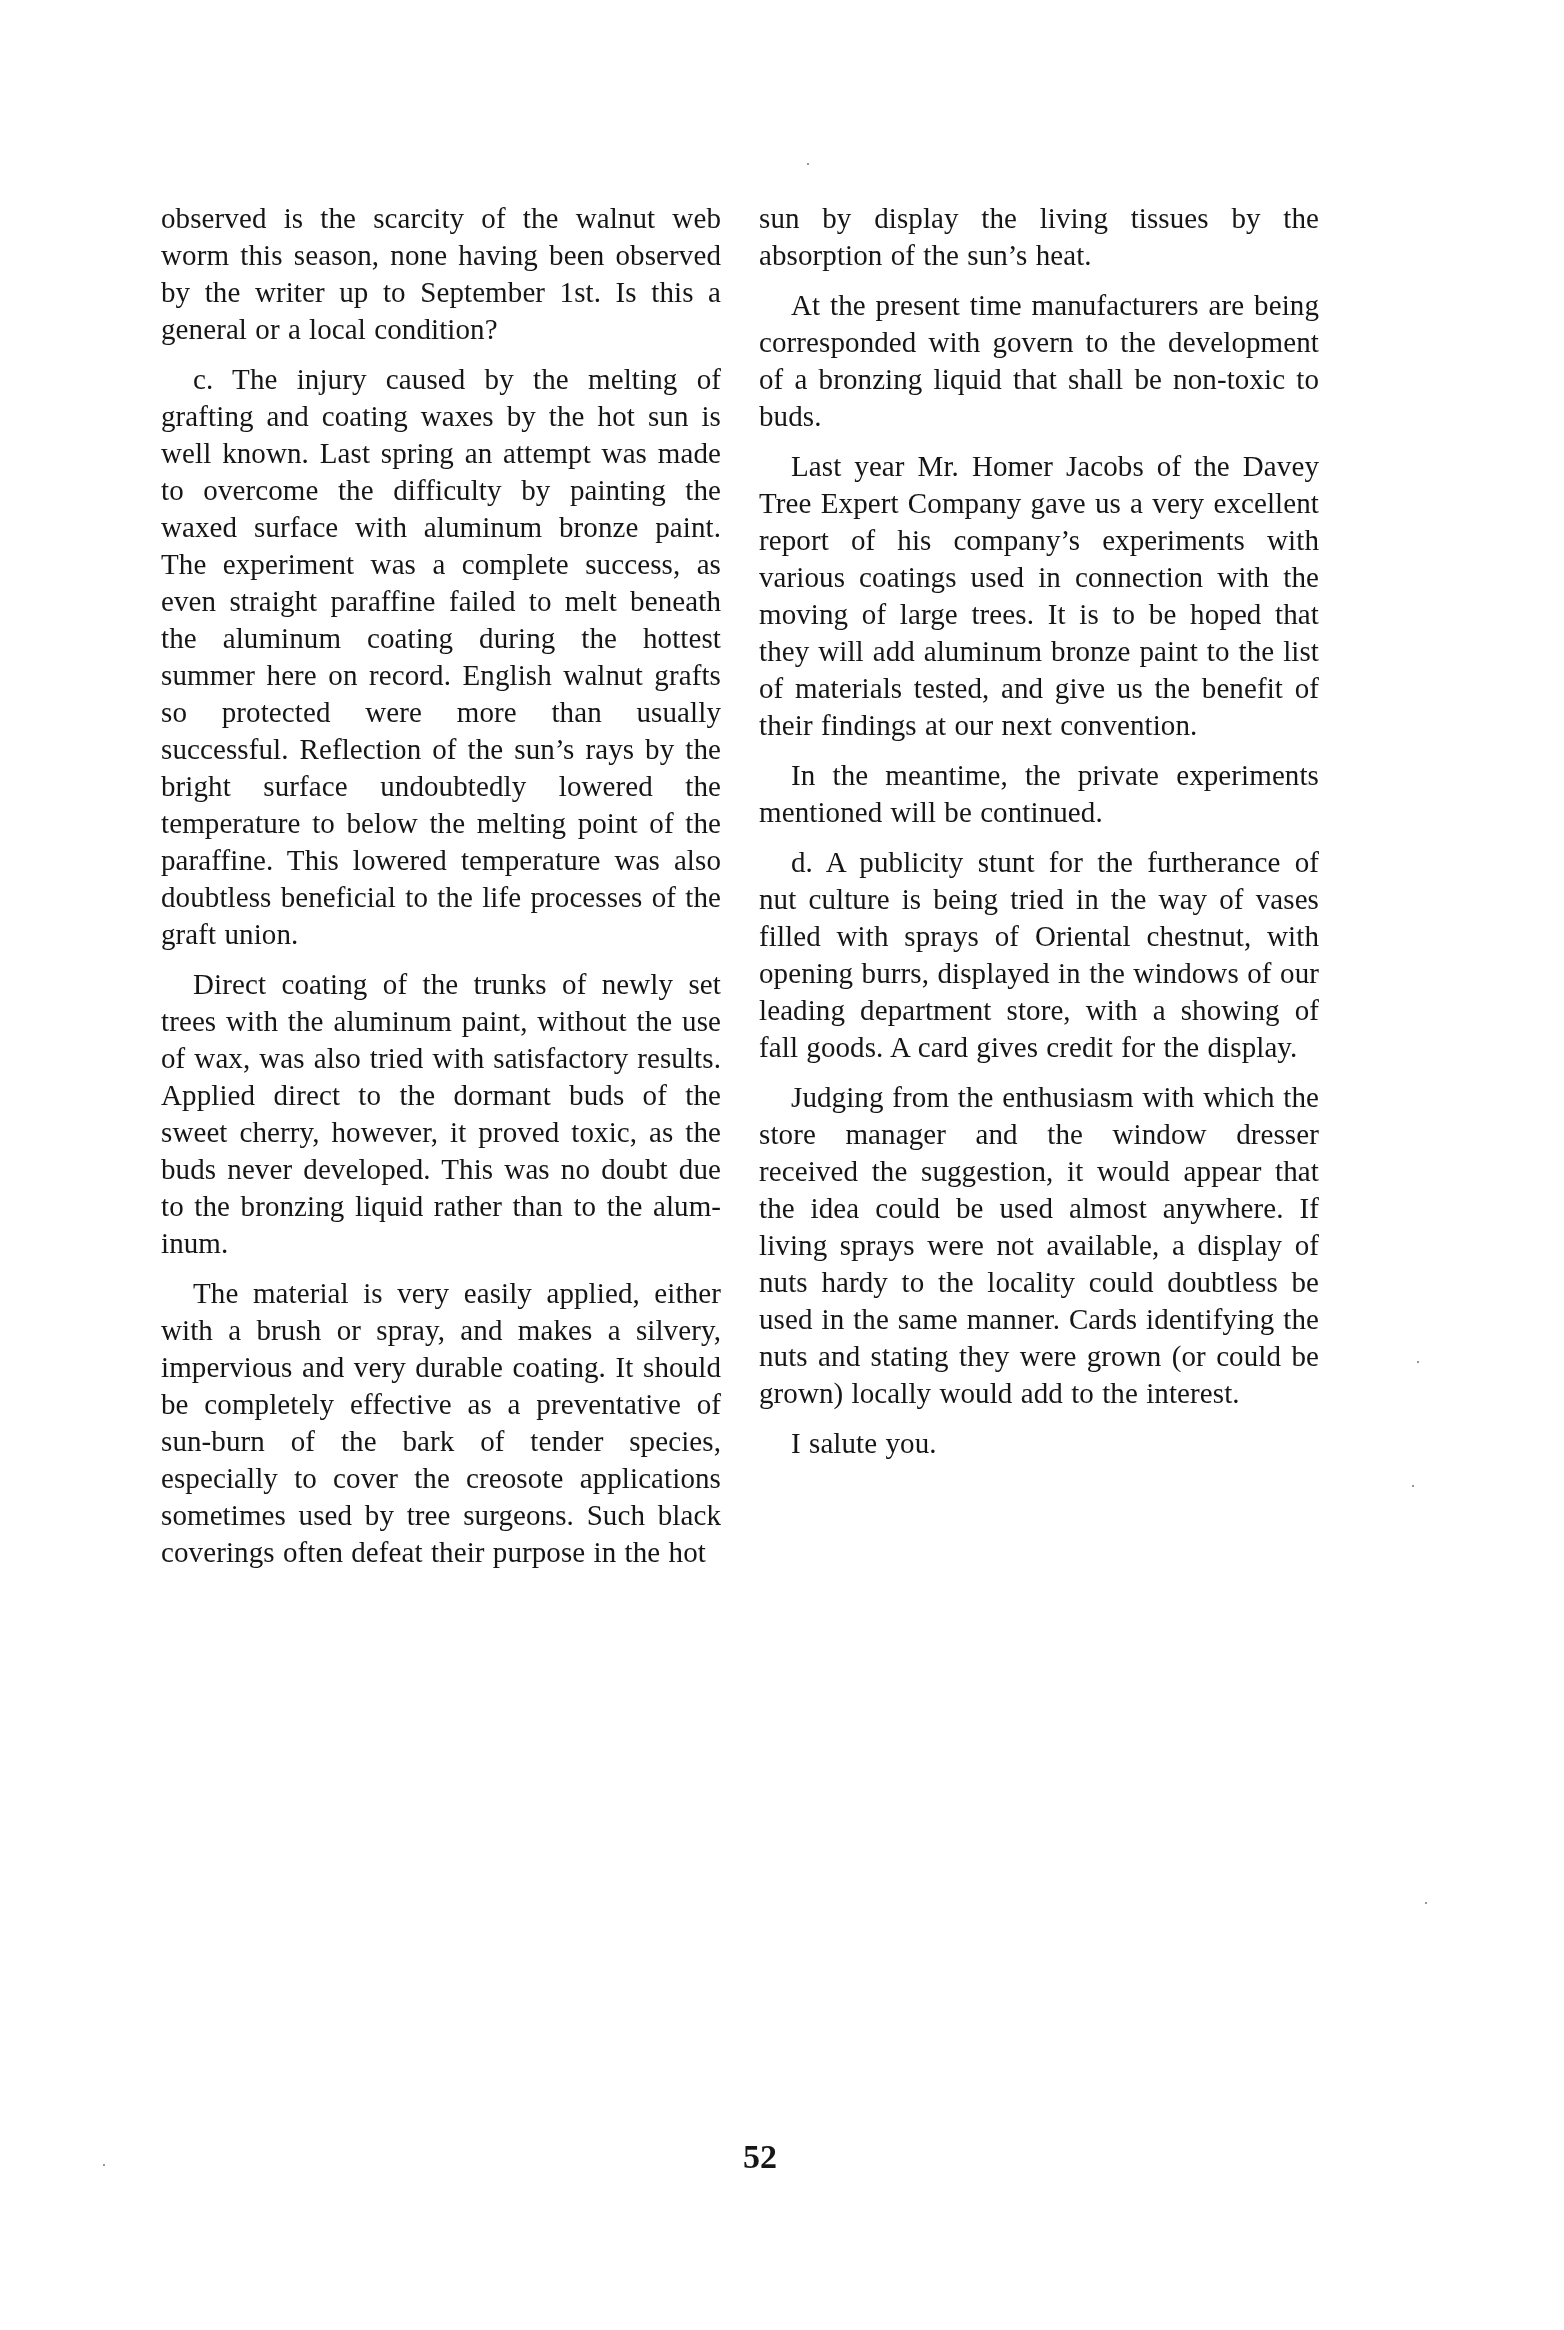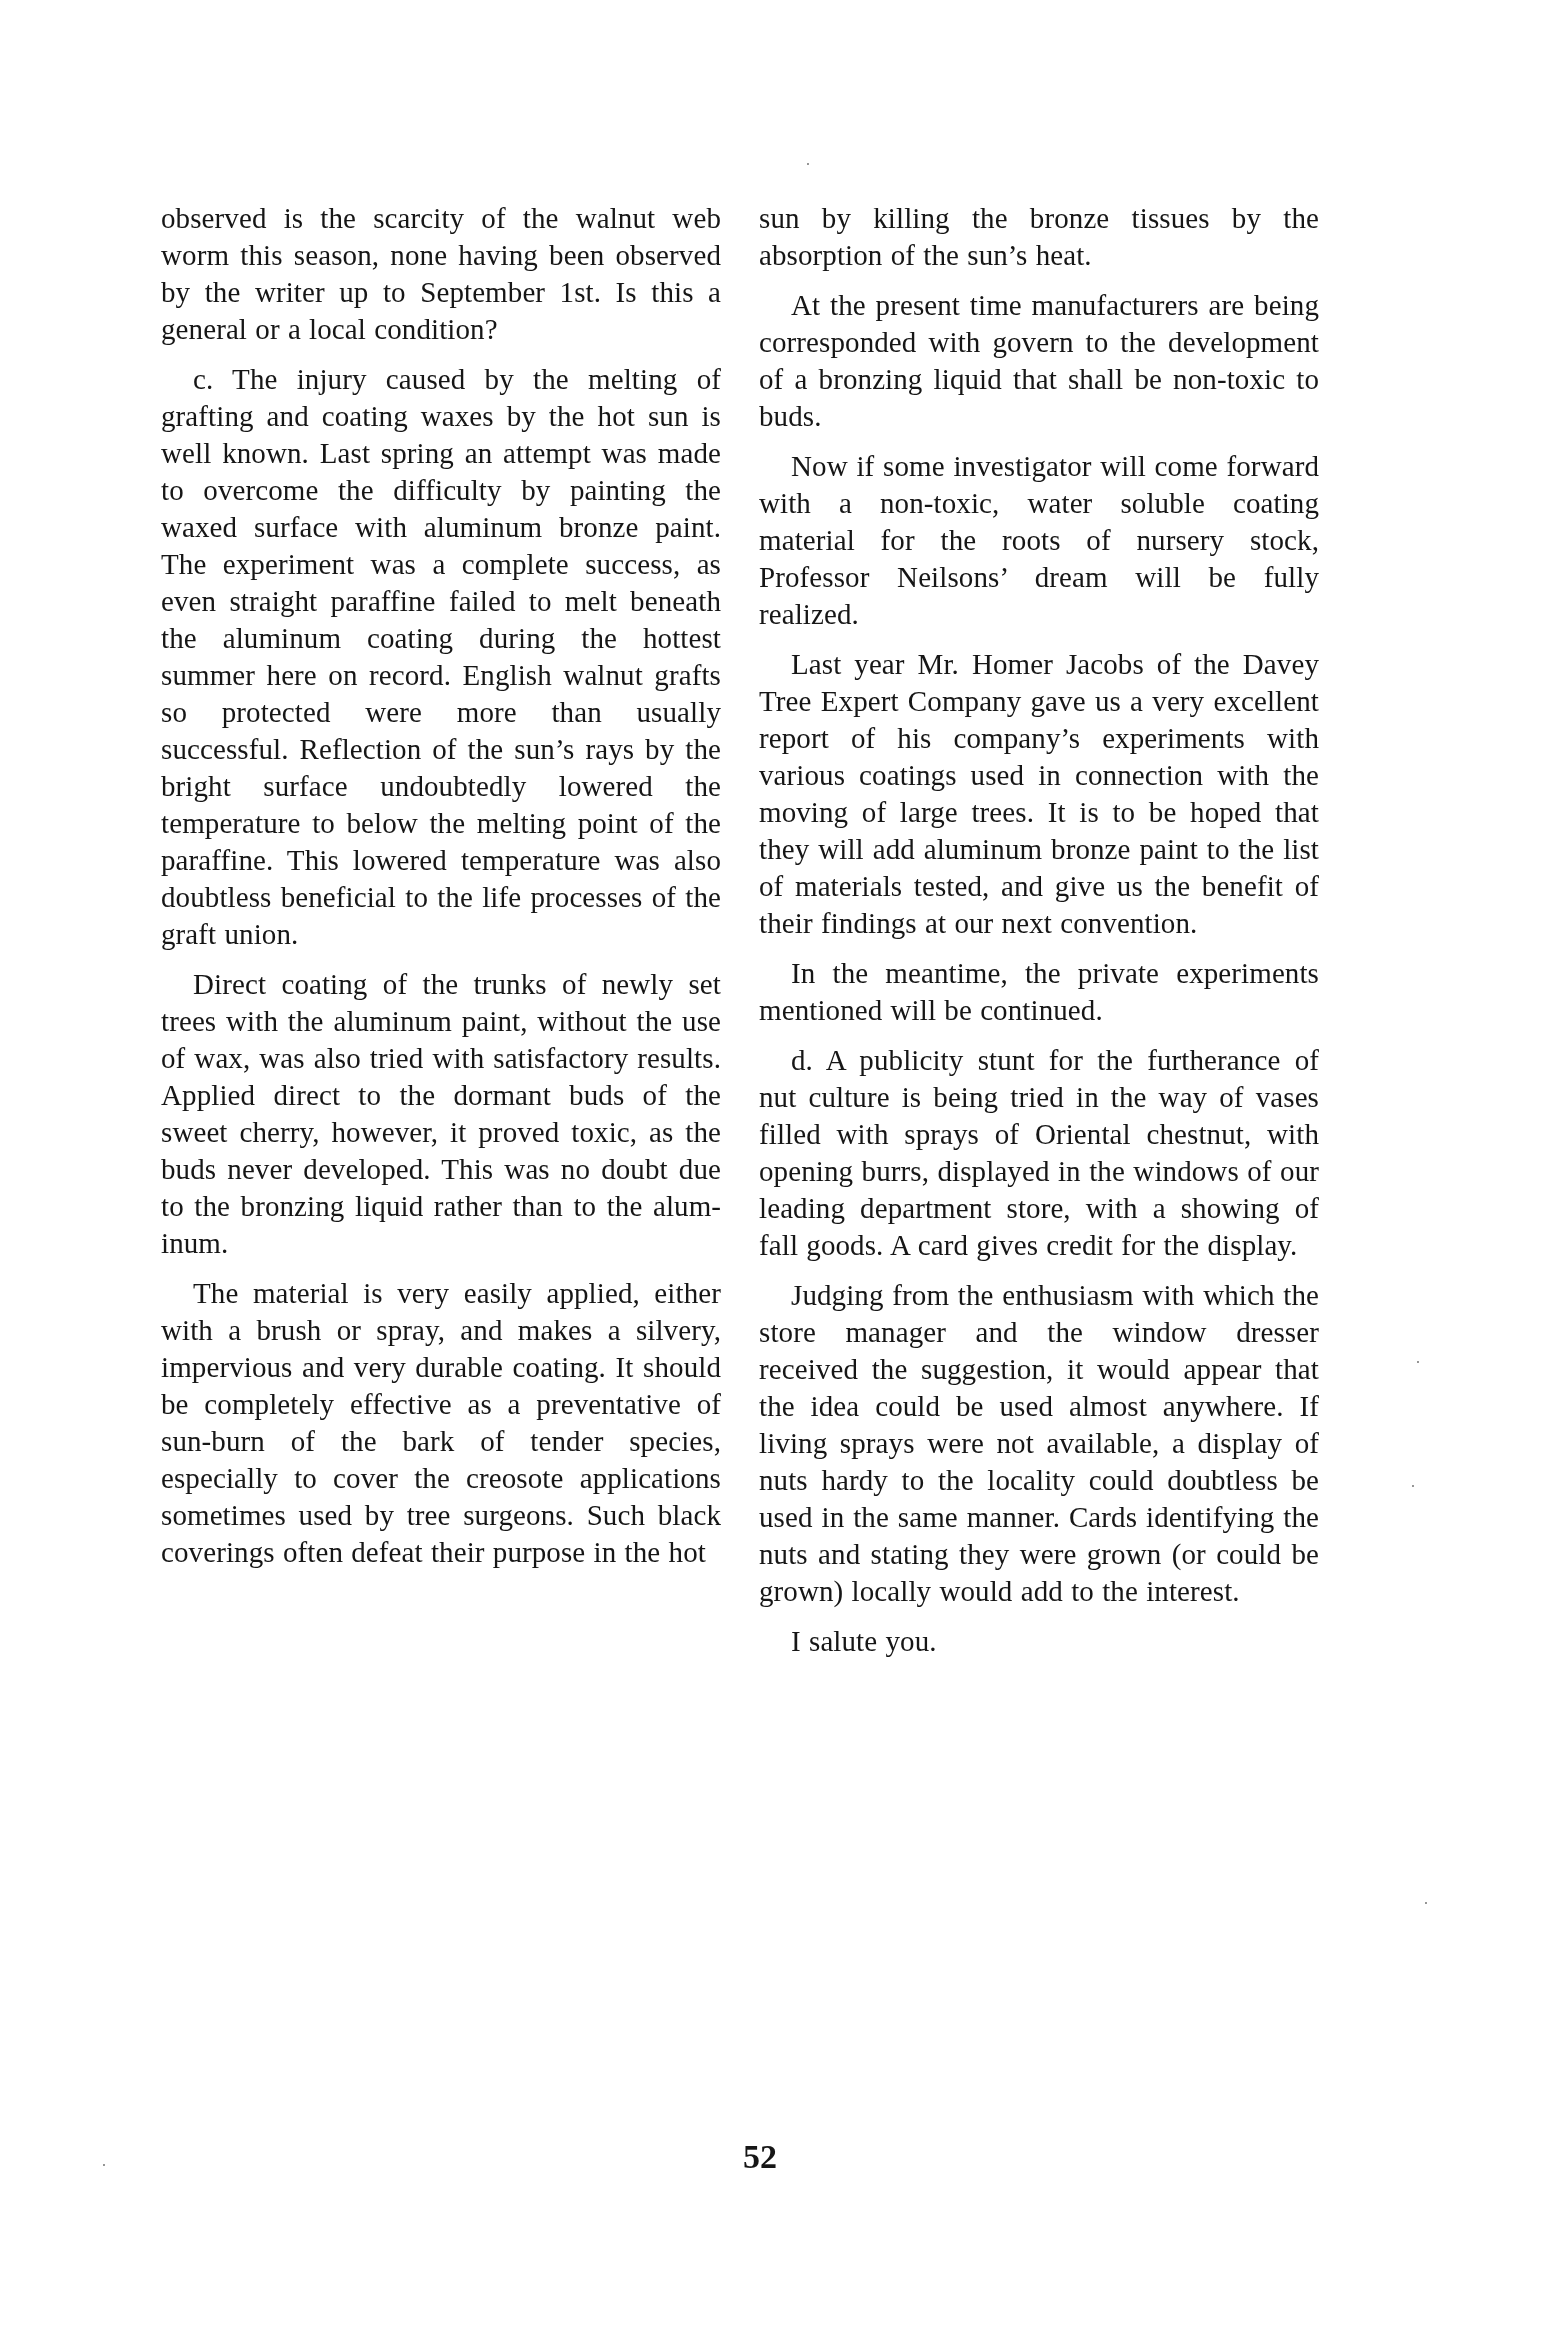--- a/index.html
+++ b/index.html
@@ -21,23 +21,22 @@
 <body>
 
 <div class="col left">
   <p class="para noindent">observed is the scarcity of the wal­nut web worm this season, none hav­ing been observed by the writer up to September 1st. Is this a general or a local condition?</p>
   <p class="para">c. The injury caused by the melt­ing of grafting and coating waxes by the hot sun is well known. Last spring an attempt was made to over­come the difficulty by painting the waxed surface with aluminum bronze paint. The experiment was a com­plete success, as even straight par­affine failed to melt beneath the aluminum coating during the hottest summer here on record. English walnut grafts so protected were more than usually successful. Re­flection of the sun’s rays by the bright surface undoubtedly lowered the temperature to below the melting point of the paraffine. This lowered temperature was also doubtless bene­ficial to the life processes of the graft union.</p>
   <p class="para">Direct coating of the trunks of new­ly set trees with the aluminum paint, without the use of wax, was also tried with satisfactory results. Ap­plied direct to the dormant buds of the sweet cherry, however, it proved toxic, as the buds never developed. This was no doubt due to the bronz­ing liquid rather than to the alum­inum.</p>
   <p class="para">The material is very easily applied, either with a brush or spray, and makes a silvery, impervious and very durable coating. It should be com­pletely effective as a preventative of sun-burn of the bark of tender spe­cies, especially to cover the creosote applications sometimes used by tree surgeons. Such black coverings often defeat their purpose in the hot</p>
 </div>
 
 <div class="col right">
-  <p class="para noindent">sun by killing the bronze tissues by the absorption of the sun’s heat.</p>
+  <p class="para noindent">sun by display the living tissues by the absorption of the sun’s heat.</p>
   <p class="para">At the present time manufacturers are being corresponded with govern to the development of a bronzing liquid that shall be non-toxic to buds.</p>
-  <p class="para">Now if some investigator will come forward with a non-toxic, water soluble coating material for the roots of nursery stock, Professor Neilsons’ dream will be fully realized.</p>
   <p class="para">Last year Mr. Homer Jacobs of the Davey Tree Expert Company gave us a very excellent report of his company’s experiments with various coatings used in connection with the moving of large trees. It is to be hoped that they will add aluminum bronze paint to the list of materials tested, and give us the benefit of their findings at our next convention.</p>
   <p class="para">In the meantime, the private ex­periments mentioned will be contin­ued.</p>
   <p class="para">d. A publicity stunt for the further­ance of nut culture is being tried in the way of vases filled with sprays of Oriental chestnut, with opening burrs, displayed in the windows of our leading department store, with a showing of fall goods. A card gives credit for the display.</p>
   <p class="para">Judging from the enthusiasm with which the store manager and the window dresser received the sugges­tion, it would appear that the idea could be used almost anywhere. If living sprays were not available, a display of nuts hardy to the locality could doubtless be used in the same manner. Cards identifying the nuts and stating they were grown (or could be grown) locally would add to the interest.</p>
   <p class="para">I salute you.</p>
 </div>
 
 <div class="page-number"><span>52</span></div>
 
 <div class="speck" style="left:807px;top:163px;"></div>

